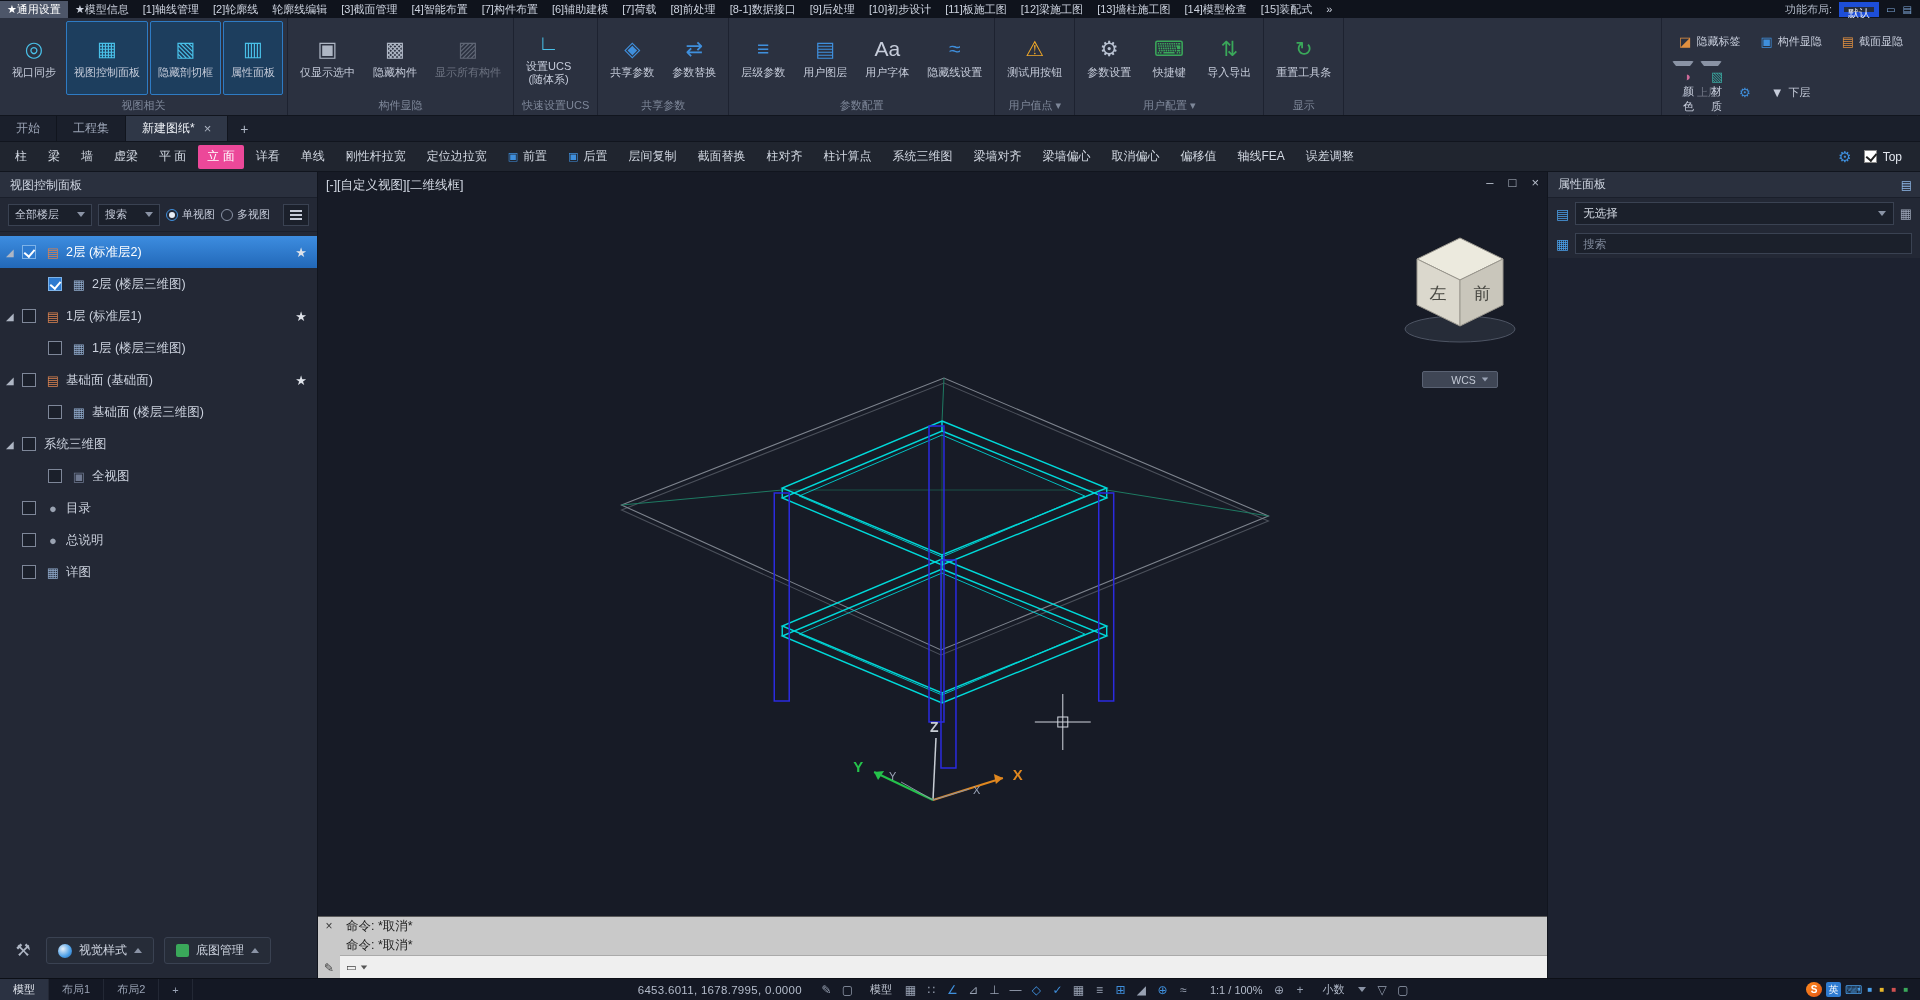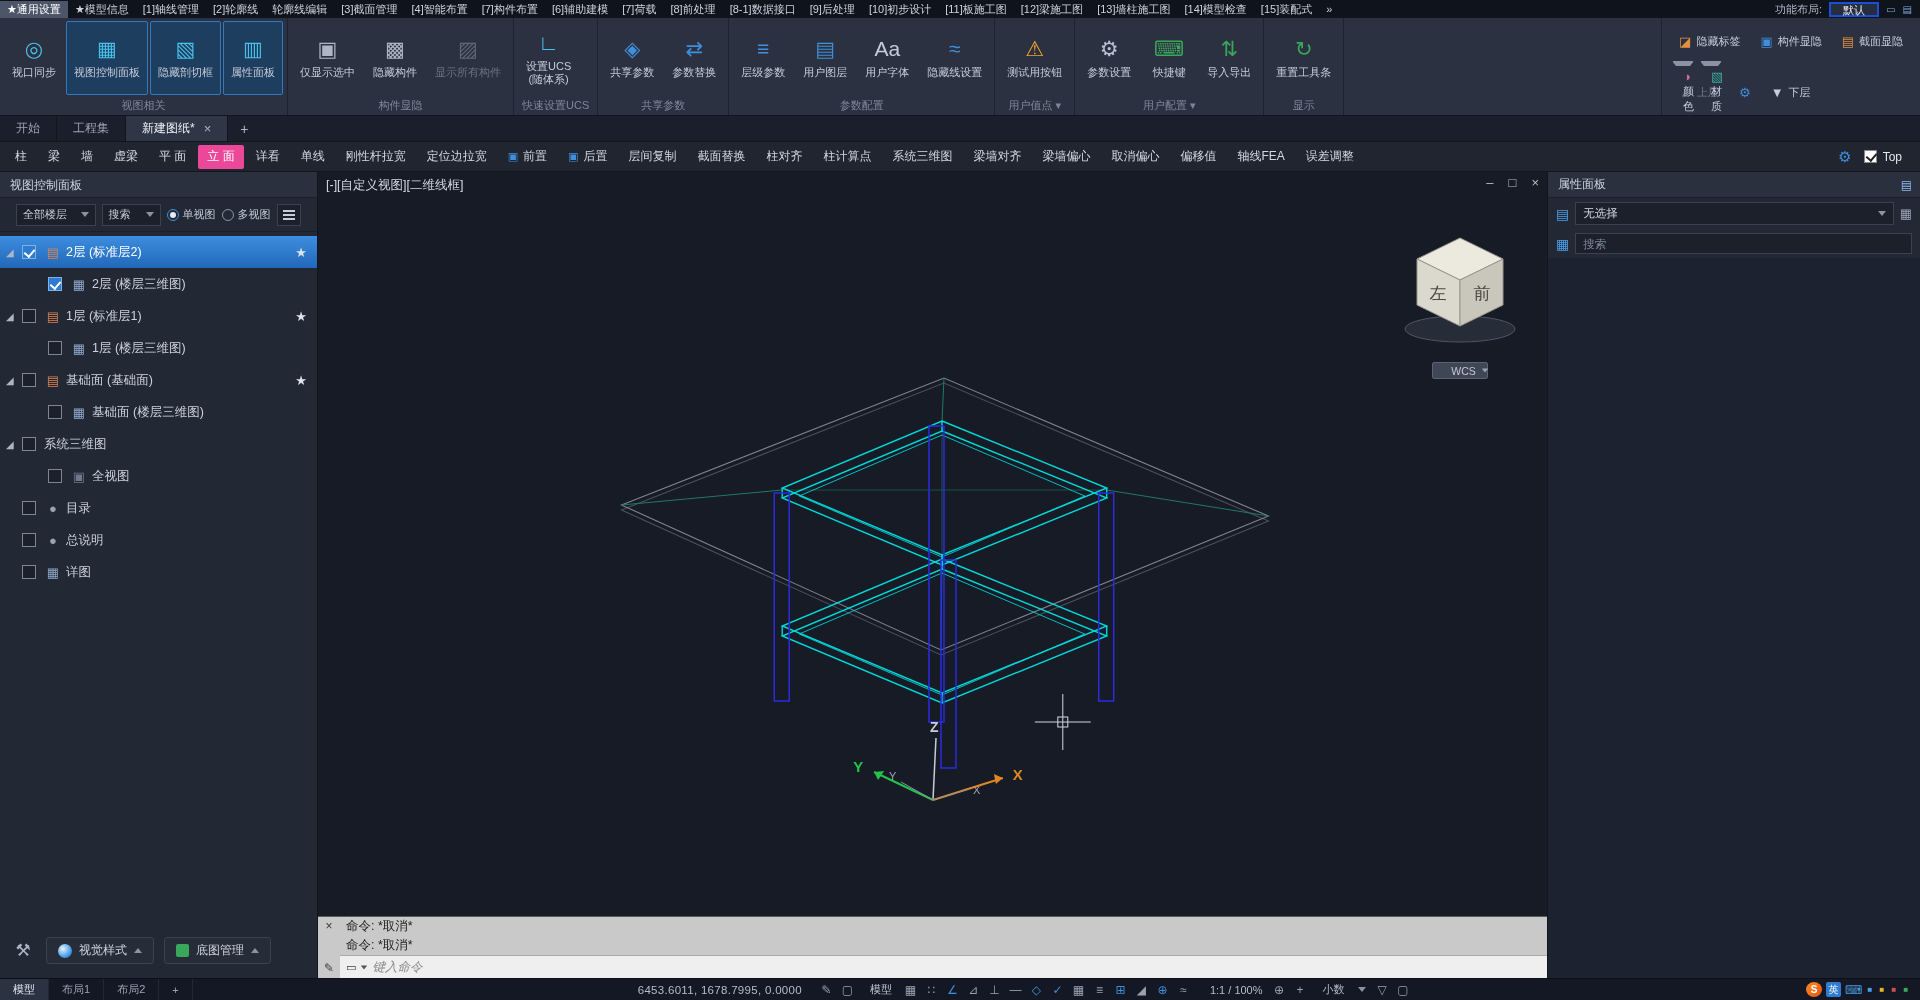--- a/index.html
+++ b/index.html
@@ -7,21 +7,21 @@
     font-family:"Liberation Sans","DejaVu Sans",sans-serif; }
   .app { width:1920px; height:1000px; display:flex; flex-direction:column; }
 
   
   .menubar { height:18px; background:#0f131c; display:flex; align-items:center; font-size:11px; color:#cdd3df; flex:none; }
   .menu-items { display:flex; height:100%; align-items:center; }
   .menu-item { padding:1px 7px; white-space:nowrap; cursor:default; }
   .menu-item.active { background:#4d5669; color:#ffffff; }
   .menubar-right { margin-left:auto; display:flex; align-items:center; gap:7px; padding-right:8px; }
   .mb-label { color:#aeb6c4; }
-  .mb-value { background:#262d3d; border:2px solid #1d4ed8; padding:0 12px; height:15px; line-height:13px; color:#e2e6ee; }
+  .mb-value { background:#262d3d; border:5px solid #1d4ed8; padding:0 4px; height:15px; line-height:13px; color:#e2e6ee; }
   .mb-icon { color:#7ea8d8; font-size:10px; }
 
   
   .ribbon { height:98px; background:#2b3140; display:flex; border-bottom:1px solid #11151e; flex:none; }
   .ribbon-left { display:flex; }
   .ribbon-group { display:flex; flex-direction:column; border-right:1px solid #1d2230; }
   .rg-items { flex:1; display:flex; align-items:stretch; padding:3px 4px 0; gap:2px; }
   .ribbon-btn { display:flex; flex-direction:column; align-items:center; justify-content:center; gap:3px;
     padding:3px 7px; min-width:56px; border:1px solid transparent; border-radius:2px; cursor:default; }
   .ribbon-btn.active { background:#1d3e5e; border-color:#2e7bc4; }
@@ -56,21 +56,21 @@
   .top-check { display:flex; gap:6px; align-items:center; font-size:12px; color:#e2e6ee; }
   .cb { width:13px; height:13px; background:#fff; border:1px solid #888; position:relative; }
   .cb::after { content:""; position:absolute; left:3px; top:0; width:5px; height:8px; border:solid #222; border-width:0 2px 2px 0; transform:rotate(40deg); }
 
   
   .main { flex:1; display:flex; min-height:0; }
 
   
   .left-panel { width:318px; background:#232835; border-right:1px solid #11151e; display:flex; flex-direction:column; position:relative; flex:none; }
   .lp-header { height:26px; line-height:26px; padding-left:10px; font-size:12px; color:#ccd2de; background:#2a303e; border-bottom:1px solid #1a1f2b; }
-  .lp-filter { height:34px; display:flex; align-items:center; gap:6px; padding:0 16px; border-bottom:1px solid #1a1f2b; }
+  .lp-filter { height:34px; display:flex; align-items:center; gap:6px; padding:0 8px; border-bottom:1px solid #1a1f2b; }
   .lp-combo { height:22px; background:#1b202b; border:1px solid #3a4252; display:flex; align-items:center; justify-content:space-between; gap:5px; padding:0 6px; font-size:11px; color:#c6ccda; }
   .combo-floor { width:84px; } .combo-search { width:62px; }
   .caret { width:0; height:0; border-left:4px solid transparent; border-right:4px solid transparent; border-top:5px solid #8a93a5; display:inline-block; }
   .lp-radio { display:flex; align-items:center; gap:4px; font-size:11px; color:#c6ccda; white-space:nowrap; }
   .radio { width:12px; height:12px; border-radius:50%; border:1px solid #8a93a5; position:relative; flex:none; }
   .lp-radio.checked .radio { border-color:#3f8fdc; }
   .lp-radio.checked .radio::after { content:""; position:absolute; inset:2px; border-radius:50%; background:#e8ecf4; }
   .lp-listbtn { margin-left:auto; width:26px; height:22px; border:1px solid #3a4252; background:#1b202b; display:flex; align-items:center; justify-content:center; }
   .bars { width:12px; height:10px; border-top:2px solid #c6ccda; border-bottom:2px solid #c6ccda; background:linear-gradient(#c6ccda,#c6ccda) center/12px 2px no-repeat; }
   .lp-tree { padding-top:4px; }
@@ -113,21 +113,21 @@
   .t-s { fill:#9aa3b5; font-size:11px; }
   .canvas-label { position:absolute; top:5px; left:8px; font-size:12.5px; color:#d4d9e4; }
   .canvas-winctl { position:absolute; top:3px; right:8px; display:flex; gap:15px; }
   .wc { color:#b8bfcc; font-size:13px; }
   .viewcube { position:absolute; top:44px; right:12px; width:150px; text-align:center; }
   .vc-ring { fill:rgba(62,69,84,.4); stroke:#4e5564; }
   .vc-top { fill:#eceade; stroke:#9a978e; }
   .vc-left { fill:#dbd8cd; stroke:#9a978e; }
   .vc-right { fill:#c9c6bb; stroke:#9a978e; }
   .vc-t, .vc-t2 { fill:#4a4a44; font-size:17px; }
-  .wcs-badge { margin:12px auto 0; width:56px; height:17px; background:rgba(70,78,94,.85); border:1px solid #5a6273; border-radius:2px; color:#c2c8d4; font-size:10.5px; display:flex; align-items:center; justify-content:center; gap:5px;padding-left:20px; }
+  .wcs-badge { margin:21px auto 0; width:76px; height:17px; background:rgba(70,78,94,.85); border:1px solid #5a6273; border-radius:2px; color:#c2c8d4; font-size:10.5px; display:flex; align-items:center; justify-content:center; gap:5px;padding-left:20px; }
   .wcs-badge .caret { border-top-color:#9aa3b5; transform:scale(.8); }
   .canvas-status { position:absolute; bottom:12px; width:100%; text-align:center; color:#eef1f6; font-size:13.5px; line-height:20px; }
 
   
   .cmd-area { height:62px; display:flex; background:#c9c9c9; border-top:1px solid #5a5a5a; flex:none; }
   .cmd-side { width:22px; display:flex; flex-direction:column; justify-content:space-between; align-items:center; padding:2px 0 3px; }
   .cmd-close { color:#3a3a3a; font-size:12px; }
   .cmd-pencil { color:#3a3a3a; font-size:12px; }
   .cmd-body { flex:1; display:flex; flex-direction:column; }
   .cmd-line { height:19px; line-height:19px; font-size:12.5px; color:#1c1c1c; padding-left:6px; }
@@ -789,21 +789,20 @@
         </div>
         <div class="cmd-body">
           <div>
 
           <div class="cmd-line"><span>命令: *取消*</span></div>
               <div class="cmd-line"><span>命令: *取消*</span></div>
             </div>
           <div class="cmd-input-row">
             <span class="cmd-icon">▭</span>
             <i class="caret"></i>
-            <input class="cmd-input" placeholder="键入命令" style="">
           </div>
         </div>
       </div>
     </div>
 
     <div class="right-panel">
       <div class="rp-header">
         <span>属性面板</span>
         <span class="rp-header-icon">▤</span>
       </div>

